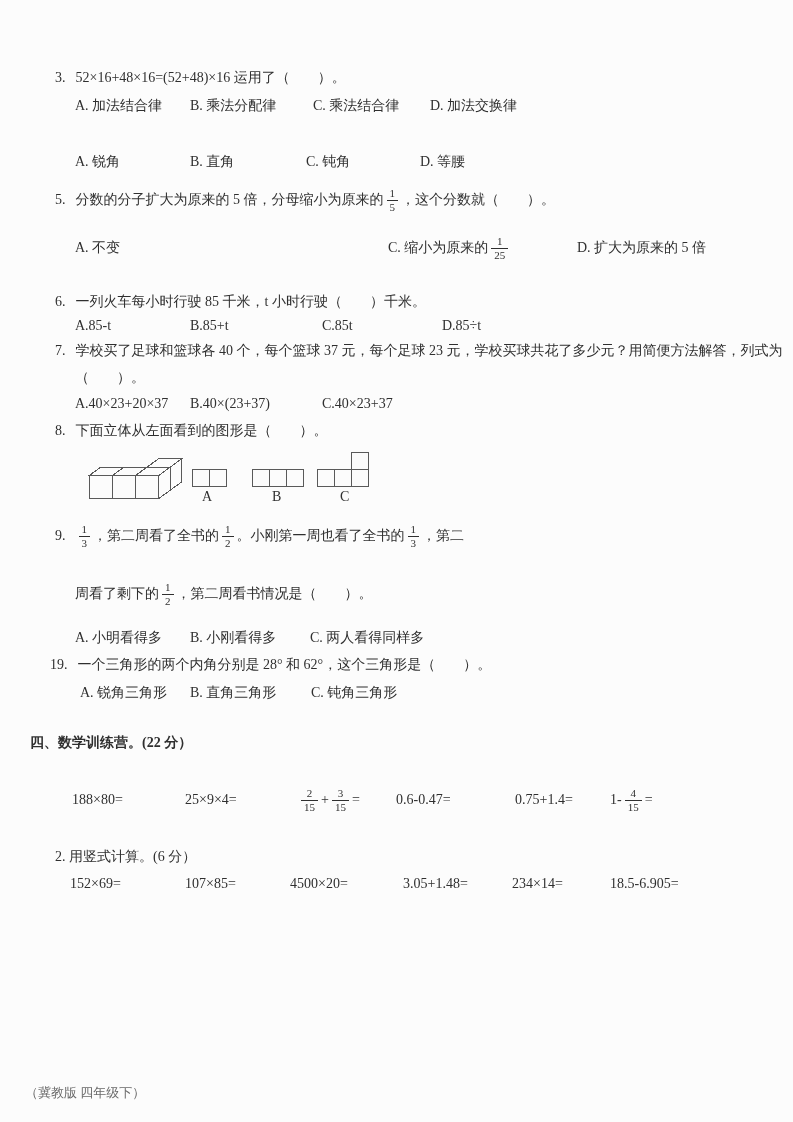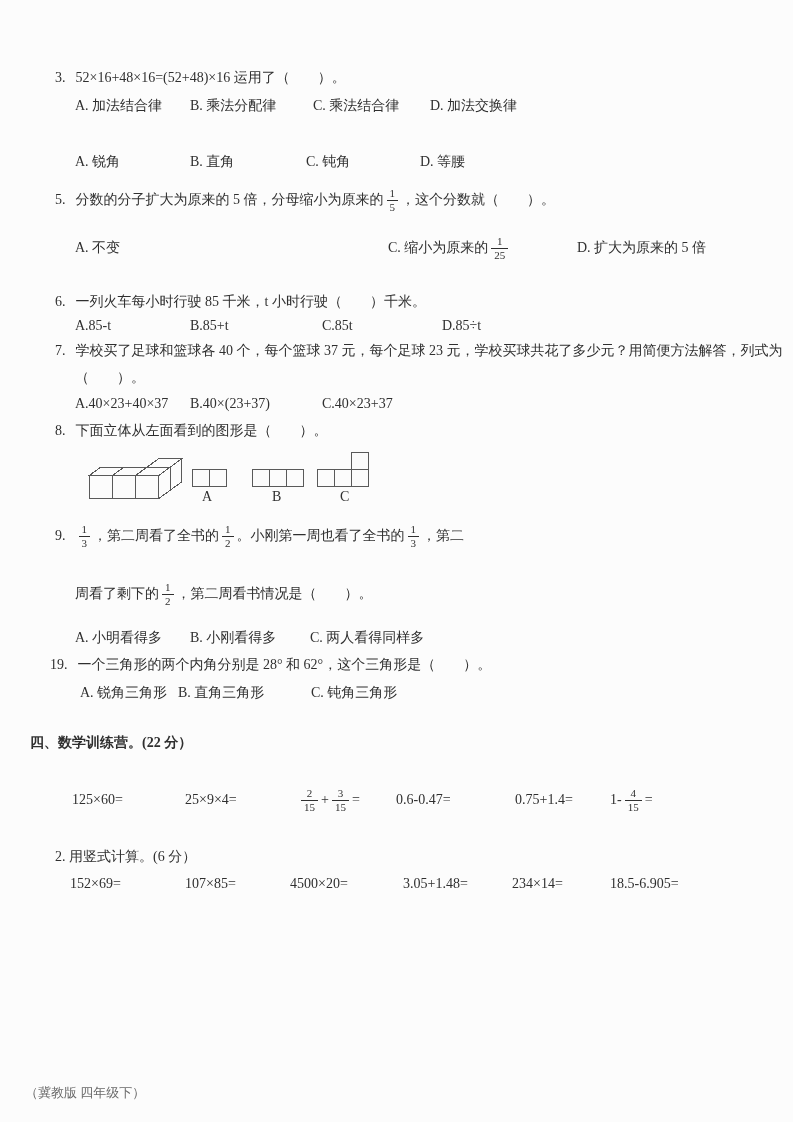--- a/index.html
+++ b/index.html
@@ -84,21 +84,21 @@
     <span class="opt" style="left:442px">D.85÷t</span>
   </div>
 
   <div class="row" style="top:341px">
     <span class="qn">7.</span><span>学校买了足球和篮球各 40 个，每个篮球 37 元，每个足球 23 元，学校买球共花了多少元？用简便方法解答，列式为</span>
   </div>
   <div class="row" style="top:368px">
     <span class="ind">（　　）。</span>
   </div>
   <div class="row" style="top:394px">
-    <span class="opt" style="left:75px">A.40×23+40×37</span>
+    <span class="opt" style="left:75px">A.40×23+20×37</span>
     <span class="opt" style="left:190px">B.40×(23+37)</span>
     <span class="opt" style="left:322px">C.40×23+37</span>
   </div>
 
   <div class="row" style="top:421px">
     <span class="qn">8.</span><span>下面立体从左面看到的图形是（　　）。</span>
   </div>
 
   <div class="fig" style="left:86px;top:444px">
     <svg width="100" height="61" viewBox="0 0 95 58">
@@ -170,31 +170,31 @@
     <span class="opt" style="left:75px">A. 小明看得多</span>
     <span class="opt" style="left:190px">B. 小刚看得多</span>
     <span class="opt" style="left:310px">C. 两人看得同样多</span>
   </div>
 
   <div class="row" style="top:655px">
     <span class="qn" style="margin-left:50px">19.</span><span>一个三角形的两个内角分别是 28° 和 62°，这个三角形是（　　）。</span>
   </div>
   <div class="row" style="top:683px">
     <span class="opt" style="left:80px">A. 锐角三角形</span>
-    <span class="opt" style="left:178px">B. 直角三角形</span>
+    <span class="opt" style="left:190px">B. 直角三角形</span>
     <span class="opt" style="left:311px">C. 钝角三角形</span>
   </div>
 
   <div class="row sec-title" style="top:733px">
     <span style="margin-left:30px">四、数学训练营。(22 分）</span>
   </div>
 
 
   <div class="frow" style="top:782px">
-    <span class="optf" style="left:72px">125×60=</span>
+    <span class="optf" style="left:72px">188×80=</span>
     <span class="optf" style="left:185px">25×9×4=</span>
     <span class="optf" style="left:298px">
         <span class="frac">
           <span class="fnum">2</span>
           <span class="fden">15</span>
         </span>
         <span>+</span>
         <span class="frac">
           <span class="fnum">3</span>
           <span class="fden">15</span>

